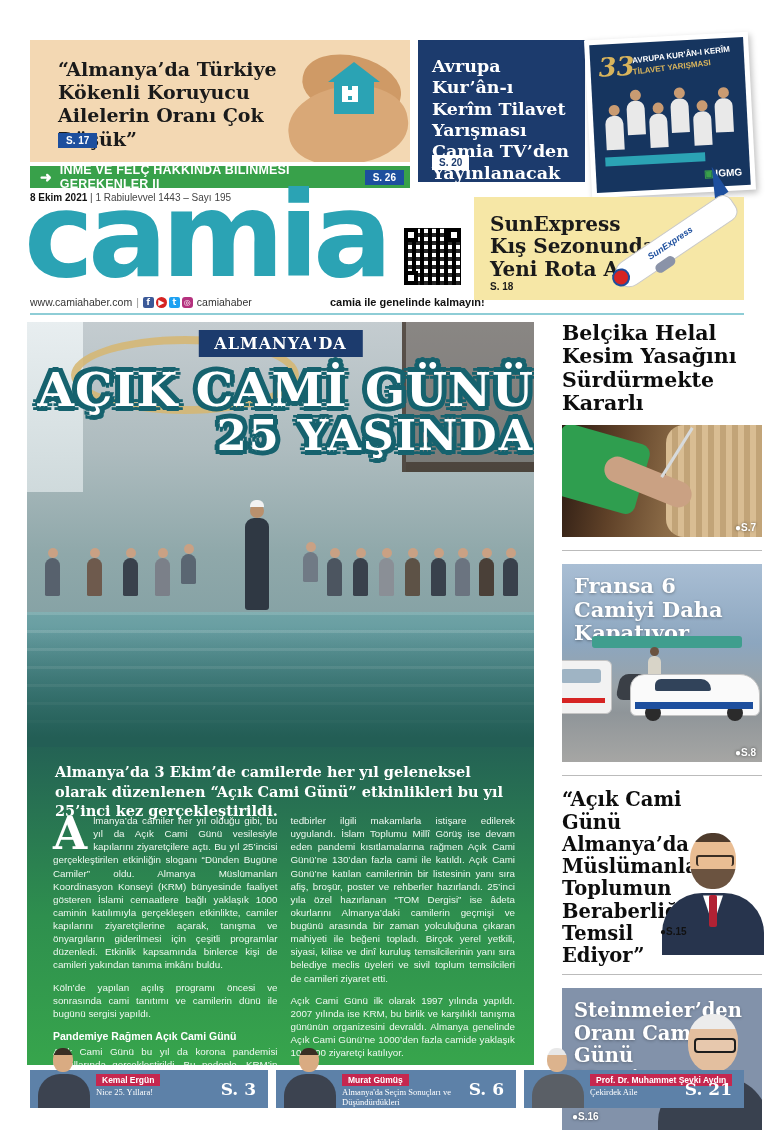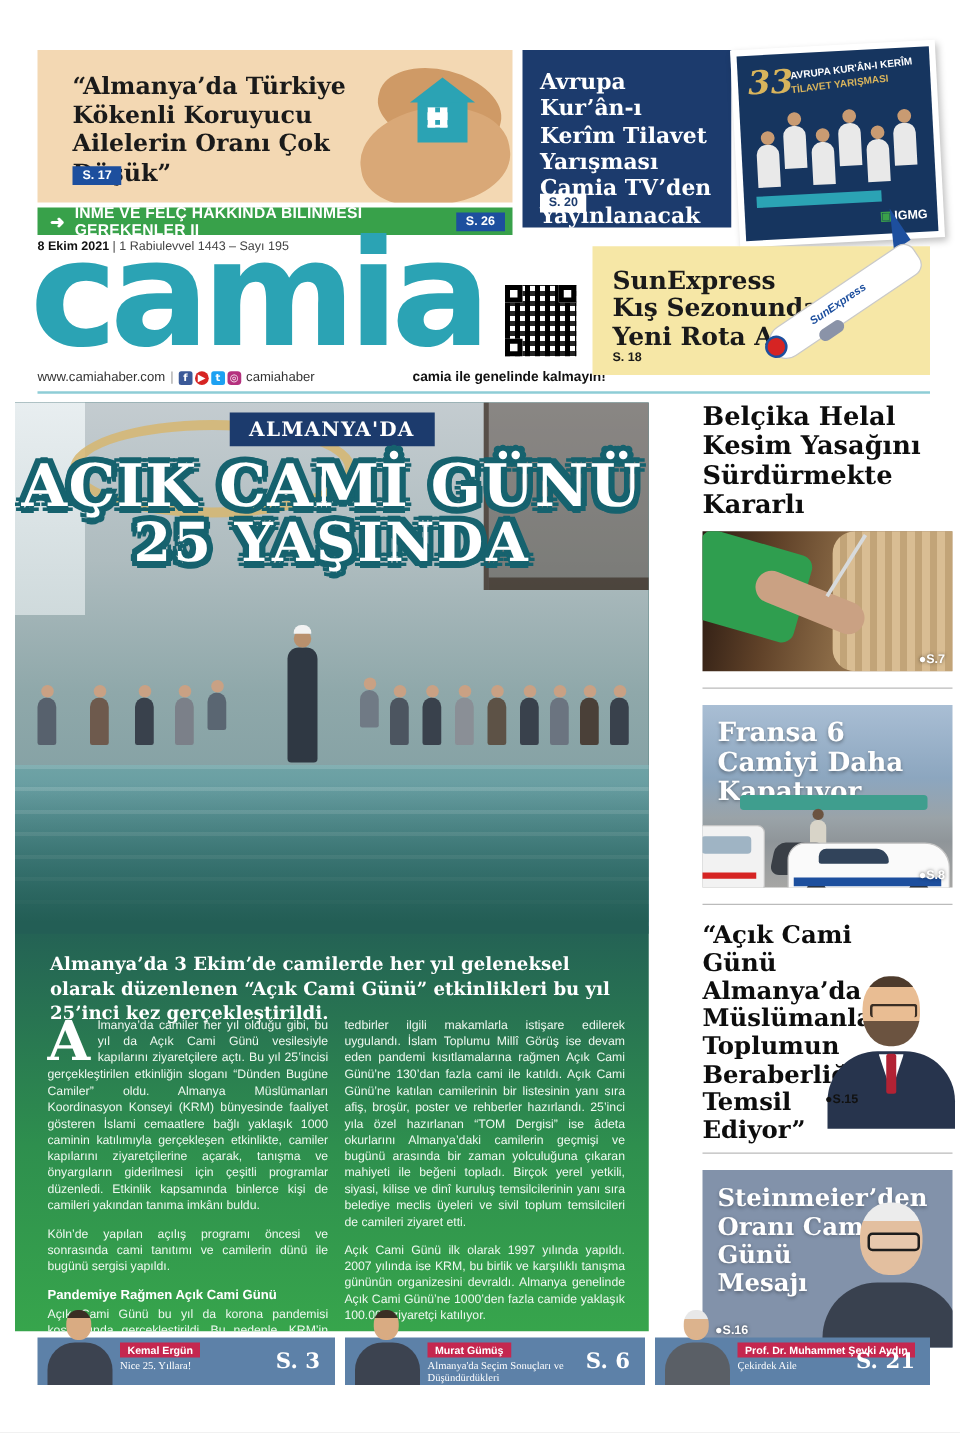--- a/index.html
+++ b/index.html
@@ -69,21 +69,21 @@
   .plane{position:absolute;right:-4px;top:-12px;width:150px;height:110px;transform:rotate(-34deg);}
   .plane .body{position:absolute;left:6px;top:44px;width:138px;height:26px;background:#fff;border:1px solid #c9c9c9;border-radius:14px 10px 10px 14px;}
   .plane .body span{position:absolute;left:38px;top:6px;color:#1d4f9e;font-size:9px;font-weight:bold;font-style:italic;}
   .plane .tail{position:absolute;right:2px;top:16px;width:0;height:0;border-left:16px solid transparent;border-bottom:30px solid #1d4f9e;}
   .plane .nosecap{position:absolute;left:2px;top:48px;width:14px;height:14px;border-radius:50%;background:#d62423;border:2px solid #1d4f9e;}
   .plane .engine{position:absolute;left:44px;top:66px;width:22px;height:10px;background:#8a93a8;border-radius:5px;}
 
   .rule-teal{position:absolute;left:30px;top:313px;width:714px;height:2px;background:#8ecdd6;}
 
   
-  .main{position:absolute;left:12px;top:322px;width:507px;height:743px;
+  .main{position:absolute;left:27px;top:322px;width:507px;height:743px;
         background:linear-gradient(180deg,#1f575c 0%,#235e55 55%,#2e8f4e 80%,#37a54c 100%);overflow:hidden;}
   .scene{position:absolute;left:0;top:0;width:100%;height:422px;
          background:linear-gradient(180deg,#c4ccd0 0%,#aebcbf 30%,#8fa8aa 55%,#74979b 100%);}
   .chand{position:absolute;left:44px;top:14px;width:212px;height:62px;border:8px solid rgba(214,182,112,.85);border-radius:50%;}
   .balcony{position:absolute;right:0;top:0;width:128px;height:150px;background:rgba(58,38,26,.42);
            border-left:4px solid rgba(40,25,15,.5);}
   .balcony::before{content:"";position:absolute;left:0;bottom:0;width:100%;height:10px;background:rgba(40,25,15,.55);}
   .winlight{position:absolute;left:0;top:0;width:56px;height:170px;background:linear-gradient(180deg,#e8eef0,#cfdadc);}
   .crowd{position:absolute;left:0;top:150px;width:100%;height:130px;}
   .crowd .p{position:absolute;bottom:6px;width:15px;height:38px;border-radius:8px 8px 2px 2px;background:#39414c;}
@@ -99,21 +99,21 @@
   .imam{position:absolute;left:218px;top:196px;width:24px;height:92px;background:#2f3843;border-radius:9px 9px 3px 3px;}
   .imam::before{content:"";position:absolute;top:-14px;left:5px;width:14px;height:14px;border-radius:50%;background:#b9906d;}
   .imam::after{content:"";position:absolute;top:-18px;left:5px;width:14px;height:7px;border-radius:6px 6px 0 0;background:#f2f2f2;}
   .carpet{position:absolute;left:0;bottom:0;width:100%;height:132px;
           background:repeating-linear-gradient(180deg,rgba(255,255,255,.14) 0 3px,transparent 3px 18px),
           linear-gradient(180deg,#6fa3a6,#528c92 60%,#447e86);}
   .fade{position:absolute;left:0;top:305px;width:100%;height:120px;
         background:linear-gradient(180deg,rgba(35,94,85,0) 0%,#235e55 92%);}
   .kicker{position:absolute;left:50%;top:8px;transform:translateX(-50%);background:#1c3b6d;color:#fff;
           font-family:"DejaVu Serif",serif;font-weight:bold;font-size:16px;padding:4px 16px;letter-spacing:1px;}
-  .headline{position:absolute;left:0;top:44px;width:100%;text-align:center;color:#fff;
+  .headline{position:absolute;left:0;top:44px;width:100%;text-align:right;color:#fff;
             font-family:"DejaVu Serif",serif;font-weight:bold;line-height:1.02;
             text-shadow:-4px -4px 0 #16626e,4px -4px 0 #16626e,-4px 4px 0 #16626e,4px 4px 0 #16626e,
                         -5px 0 0 #16626e,5px 0 0 #16626e,0 -5px 0 #16626e,0 5px 0 #16626e;}
   .headline .l1{font-size:47px;letter-spacing:1px;}
   .headline .l2{font-size:43px;letter-spacing:2px;}
   .standfirst{position:absolute;left:28px;top:440px;width:462px;color:#fff;
               font-family:"DejaVu Serif",serif;font-weight:bold;font-size:14.5px;line-height:1.35;}
   .cols{position:absolute;left:26px;top:492px;width:462px;display:flex;gap:13px;}
   .col{flex:1;color:#eef8ef;font-size:9.8px;line-height:1.34;text-align:justify;}
   .col p{margin:0 0 9px 0;}
@@ -126,21 +126,21 @@
   .side-hl{font-family:"DejaVu Serif",serif;font-weight:bold;font-size:20.5px;line-height:1.14;color:#0d0d0d;}
   .divider{width:200px;height:1px;background:#bbb;margin:13px 0;}
   .photo-halal{position:relative;margin-top:10px;width:200px;height:112px;overflow:hidden;
       background:linear-gradient(100deg,#2a1a12 0%,#5f4128 28%,#8a6a46 55%,#b5946a 100%);}
   .wool{position:absolute;right:0;top:0;width:96px;height:112px;
       background:repeating-linear-gradient(90deg,#d9bd93 0 6px,#c2a478 6px 12px);border-radius:18px 0 0 18px;}
   .sleeve{position:absolute;left:-10px;top:8px;width:92px;height:72px;background:#2f9e4f;border-radius:10px;transform:rotate(16deg);}
   .arm{position:absolute;left:40px;top:44px;width:92px;height:26px;background:#caa183;border-radius:13px;transform:rotate(22deg);}
   .knife{position:absolute;right:56px;top:26px;width:58px;height:3px;background:#d7dadc;transform:rotate(-58deg);}
   .photo-ref{position:absolute;right:6px;bottom:4px;color:#fff;font-weight:bold;font-size:10px;text-shadow:0 0 3px rgba(0,0,0,.6);text-align:right;}
-  .card-france{position:relative;width:200px;height:146px;overflow:hidden;
+  .card-france{position:relative;width:200px;height:198px;overflow:hidden;
       background:linear-gradient(180deg,#a9bed4 0%,#8ca6bf 40%,#9aa3a8 62%,#8f9599 75%,#a6a6a4 100%);}
   .card-france .hl{position:absolute;left:12px;top:10px;width:170px;color:#fff;
       font-family:"DejaVu Serif",serif;font-weight:bold;font-size:21px;line-height:1.12;
       text-shadow:0 1px 3px rgba(0,0,0,.35);}
   .bldg{position:absolute;left:30px;top:72px;width:150px;height:12px;background:#3f9e8e;border-radius:3px;}
   .van{position:absolute;left:-8px;top:96px;width:56px;height:52px;background:#f2f2f2;border-radius:6px;border:1px solid #c3c3c3;}
   .van::before{content:"";position:absolute;left:6px;top:8px;width:40px;height:14px;background:#9fb4c4;border-radius:3px;}
   .van::after{content:"";position:absolute;left:4px;bottom:10px;width:46px;height:5px;background:#d62423;}
   .car{position:absolute;right:2px;top:110px;width:128px;height:40px;background:#fafafa;border-radius:14px 20px 6px 6px;border:1px solid #c3c3c3;}
   .car::before{content:"";position:absolute;left:24px;top:4px;width:56px;height:12px;background:#31435a;border-radius:6px 10px 2px 2px;}

